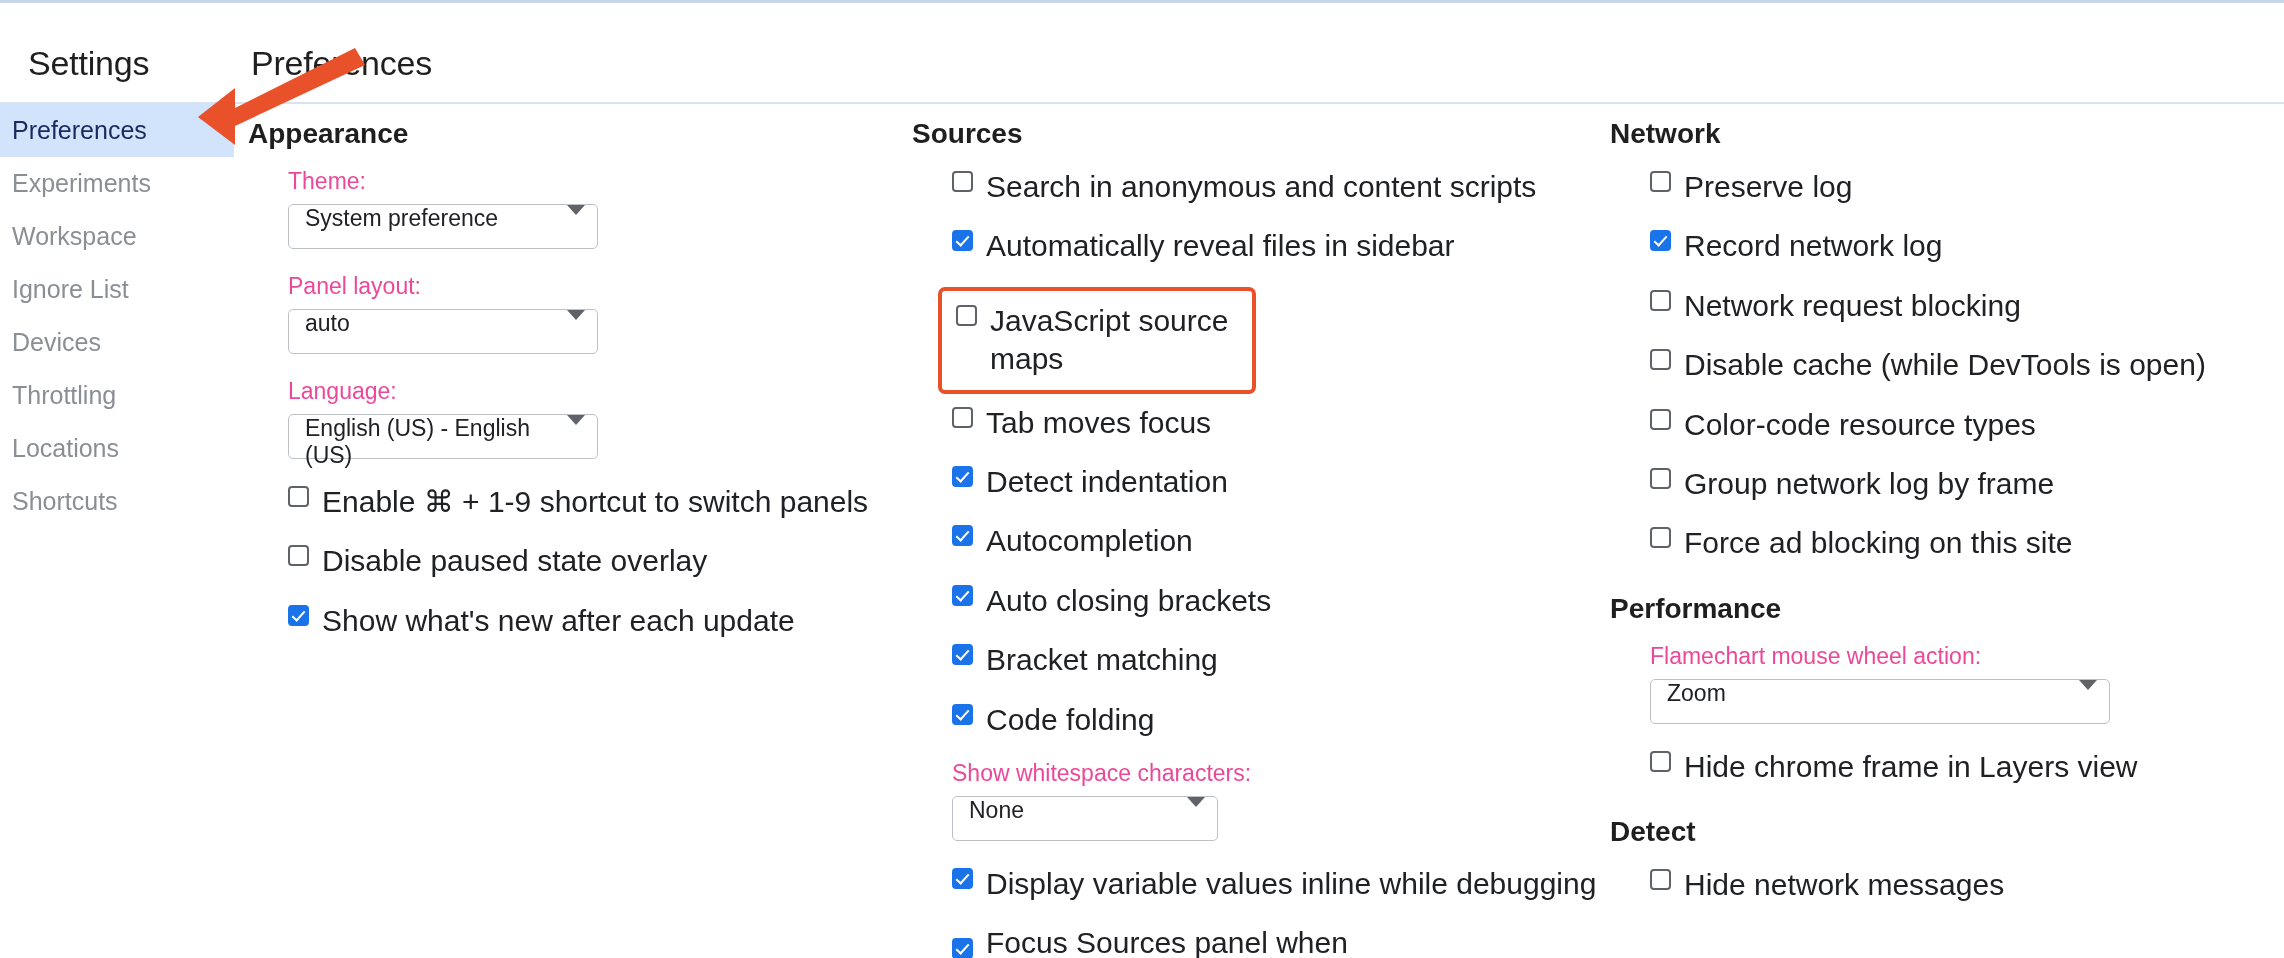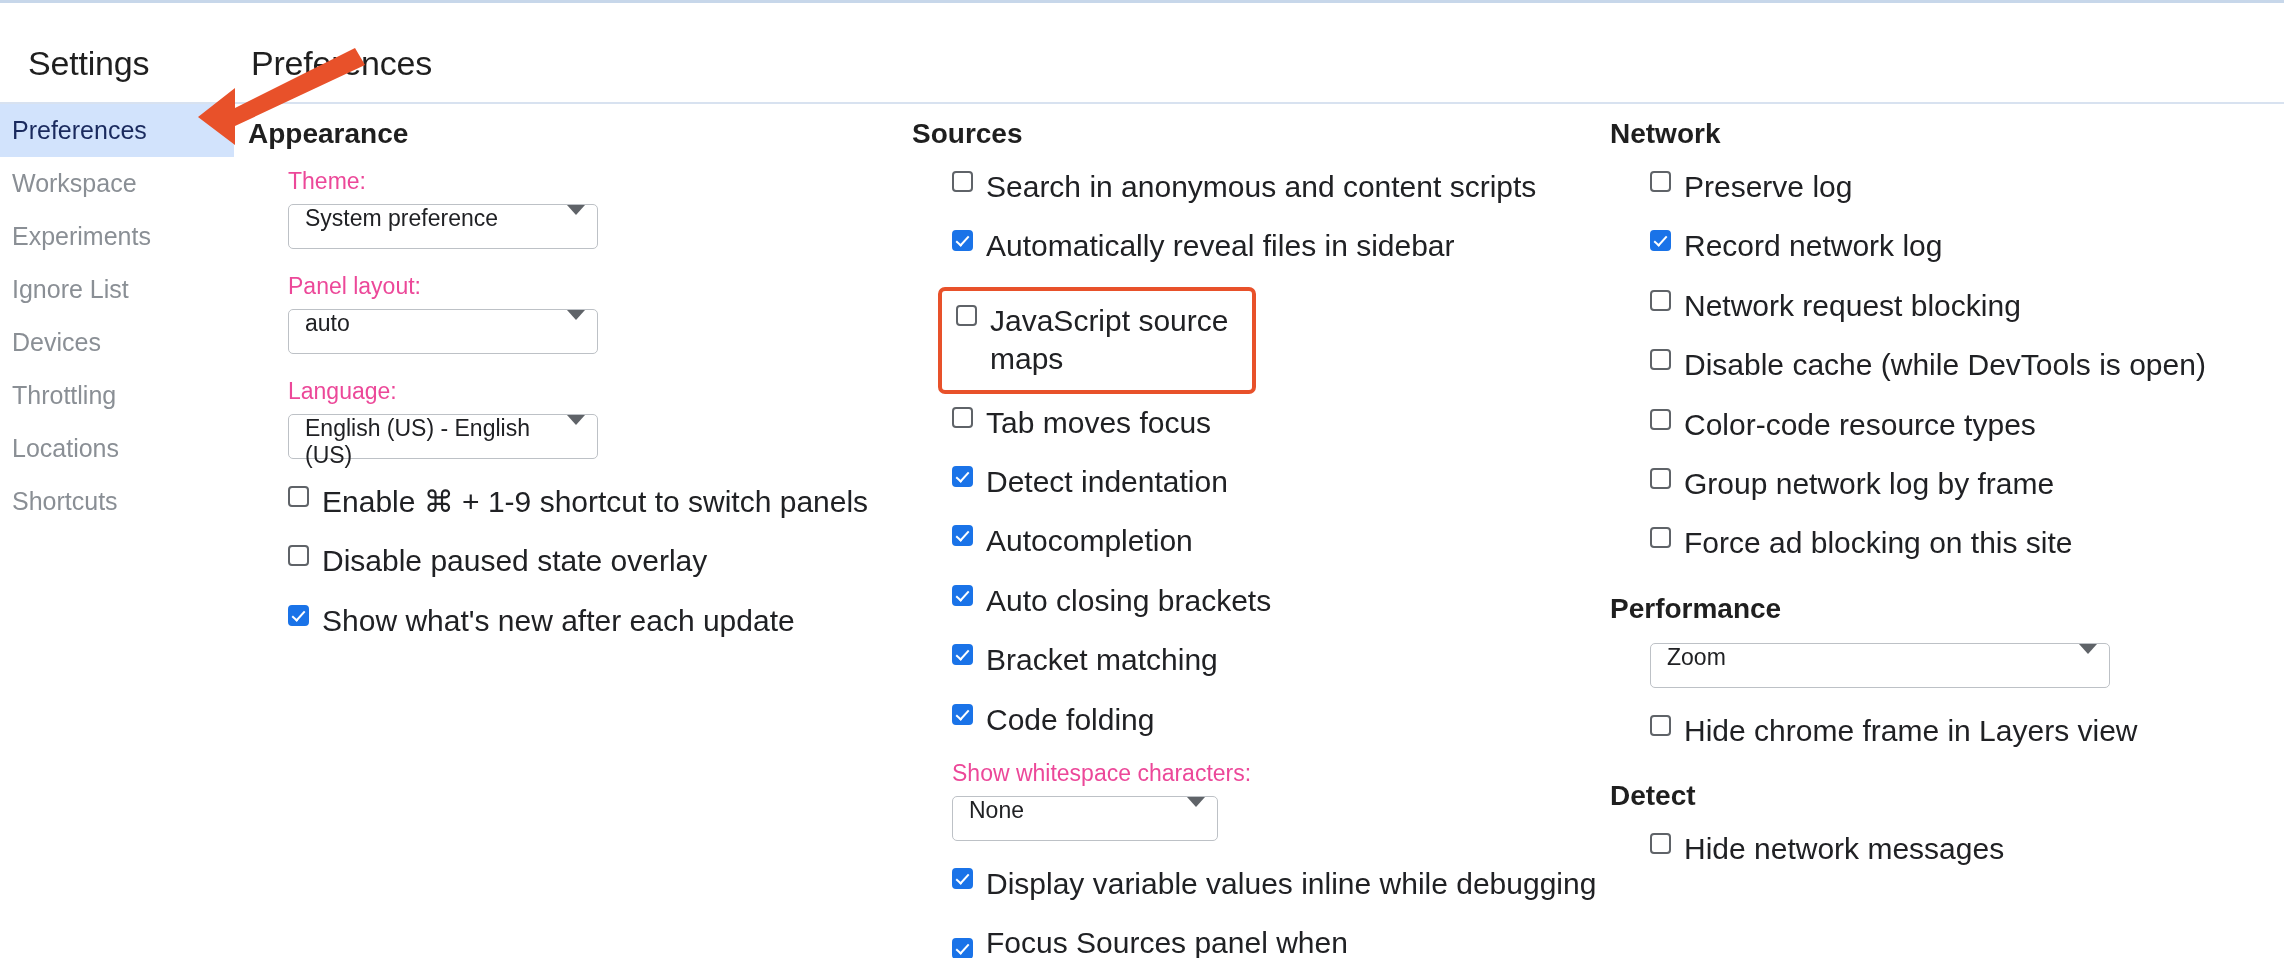--- a/index.html
+++ b/index.html
@@ -205,24 +205,24 @@
   </g>
 </svg>
 
 <div class="body-wrap">
 
   <div class="sidebar">
     <div class="side-item active">
       <span>Preferences</span>
     </div>
     <div class="side-item">
+      <span>Experiments</span>
+    </div>
+    <div class="side-item">
       <span>Workspace</span>
-    </div>
-    <div class="side-item">
-      <span>Experiments</span>
     </div>
     <div class="side-item">
       <span>Ignore List</span>
     </div>
     <div class="side-item">
       <span>Devices</span>
     </div>
     <div class="side-item">
       <span>Throttling</span>
     </div>
@@ -364,20 +364,21 @@
           <span class="cblabel">Group network log by frame</span>
         </div>
         <div class="cbrow">
           <span class="box"></span>
           <span class="cblabel">Force ad blocking on this site</span>
         </div>
       </div>
 
       <div class="section-head tight">Performance</div>
       <div class="indent">
+        <div class="field-label">Flamechart mouse wheel action:</div>
         <div class="select wider">
           <span>Zoom</span>
           <span class="caret"></span>
         </div>
         <div class="cbrow">
           <span class="box"></span>
           <span class="cblabel">Hide chrome frame in Layers view</span>
         </div>
       </div>
 

